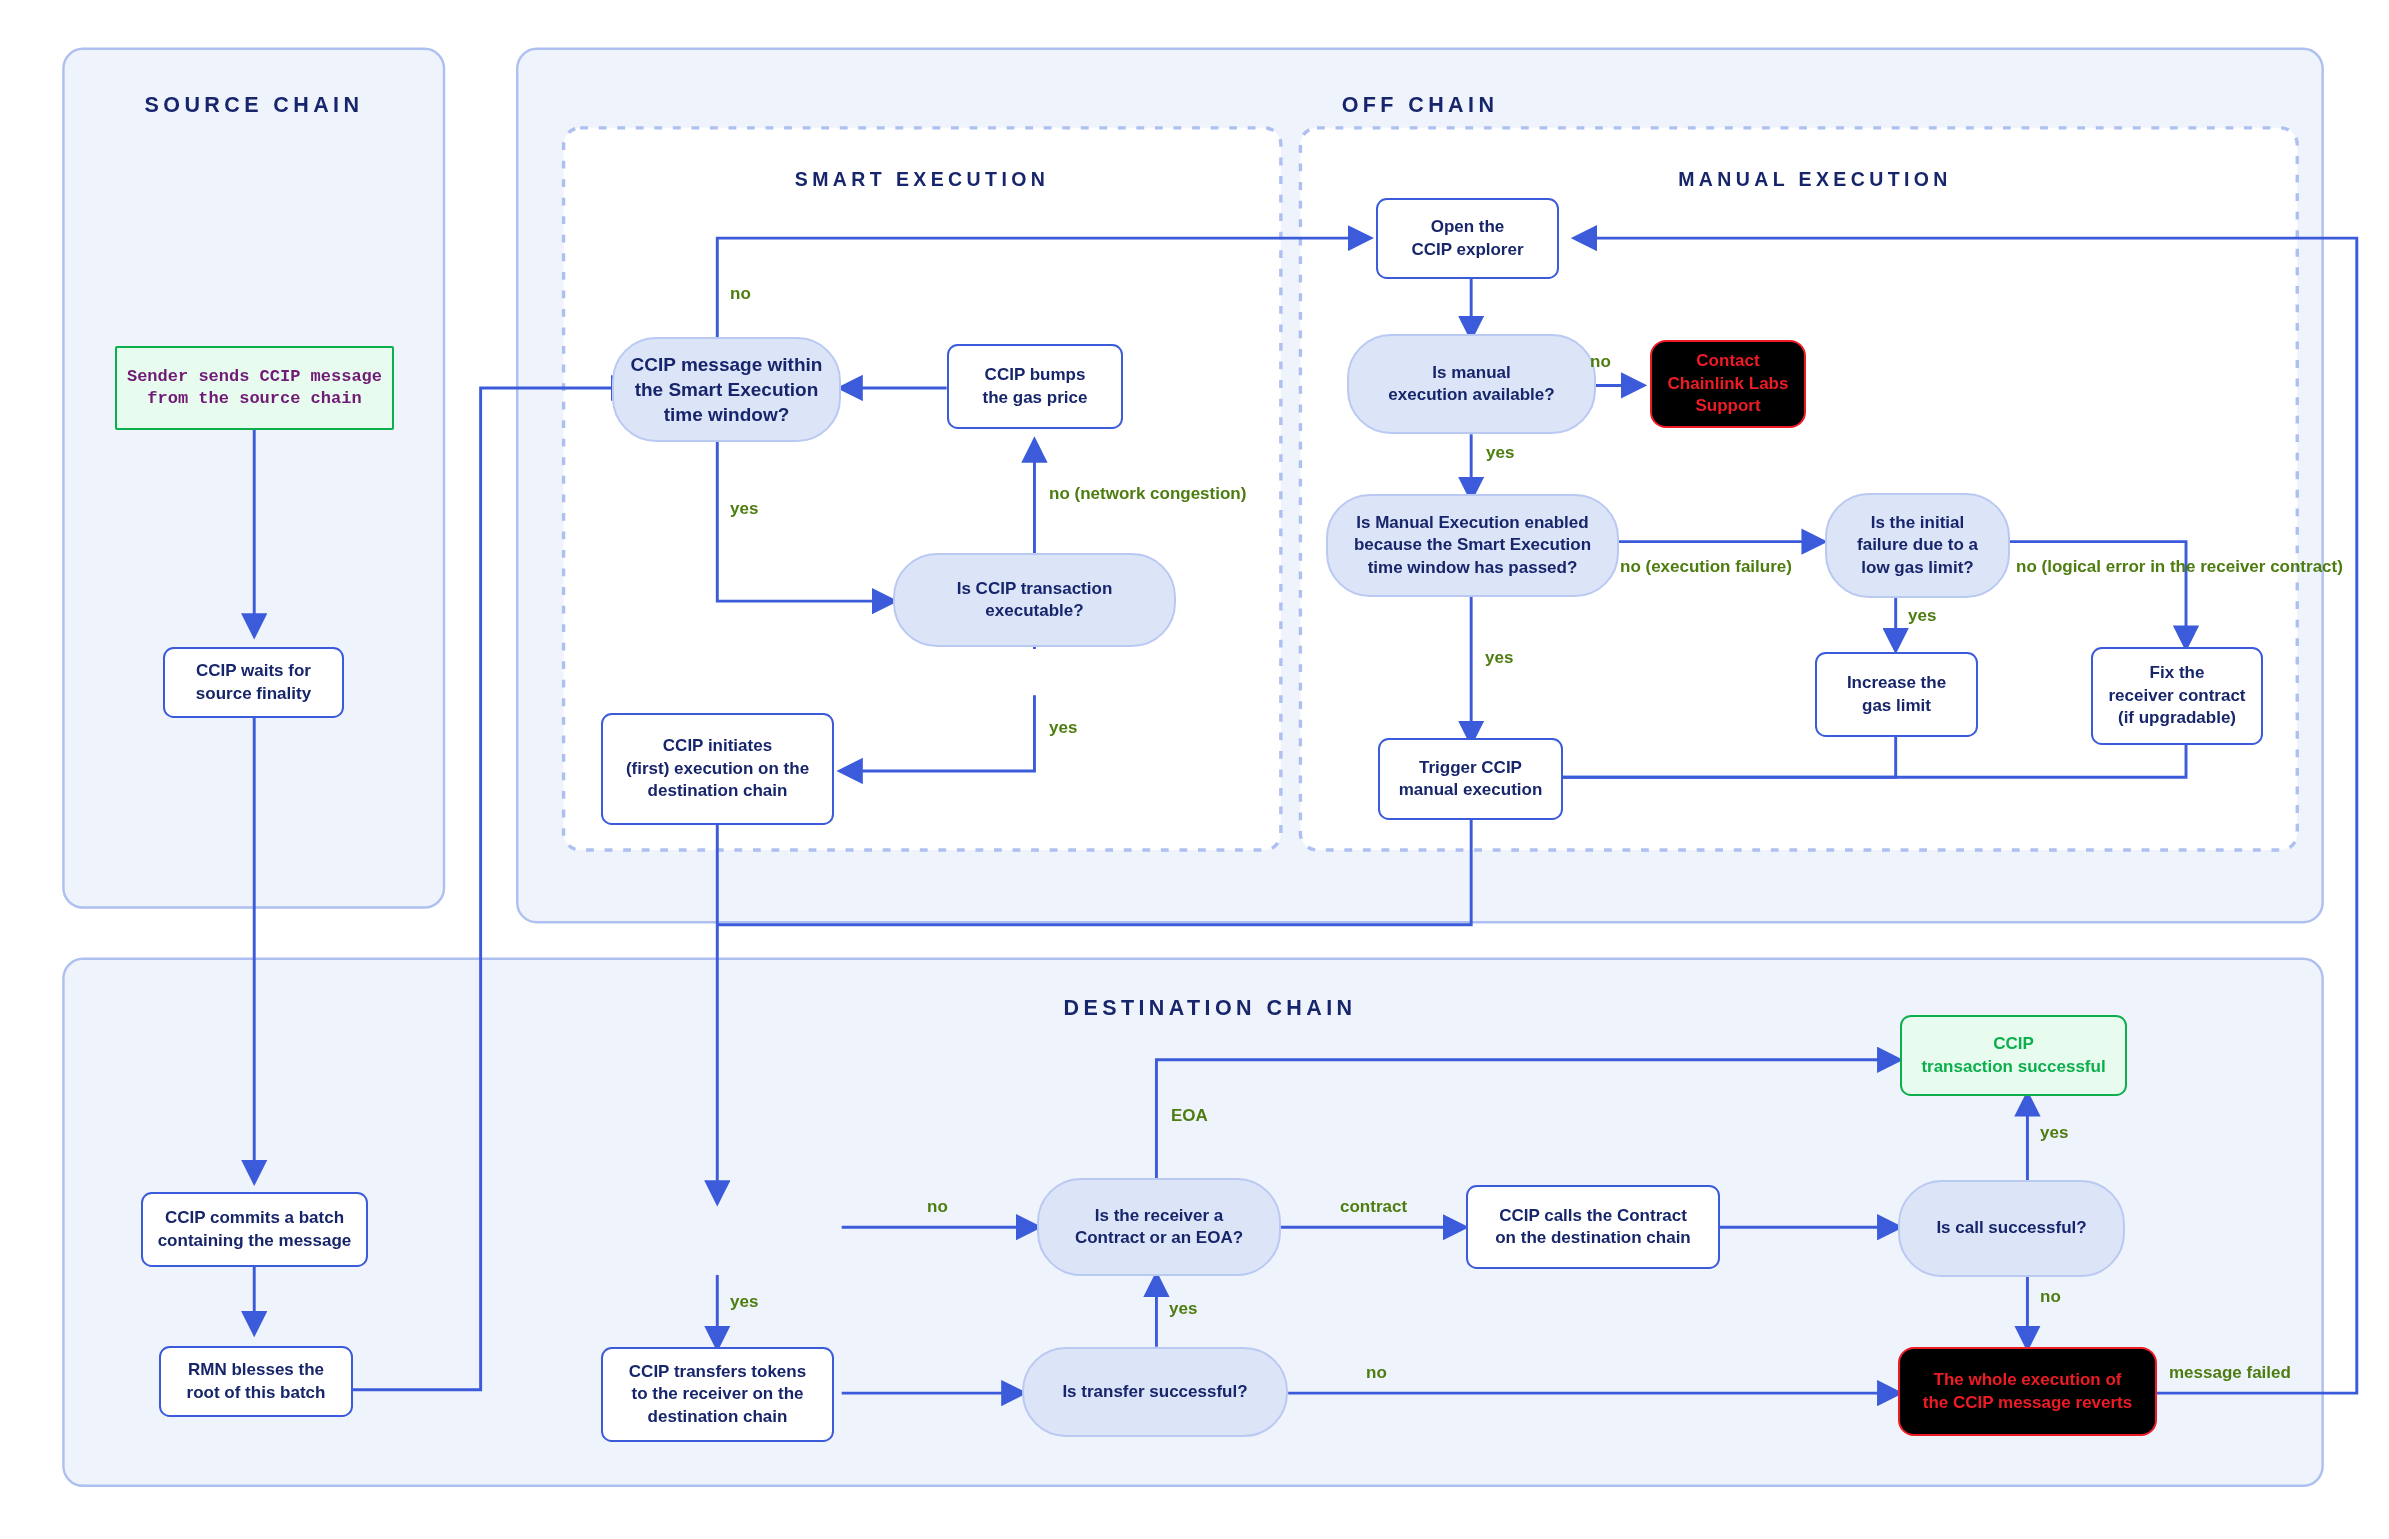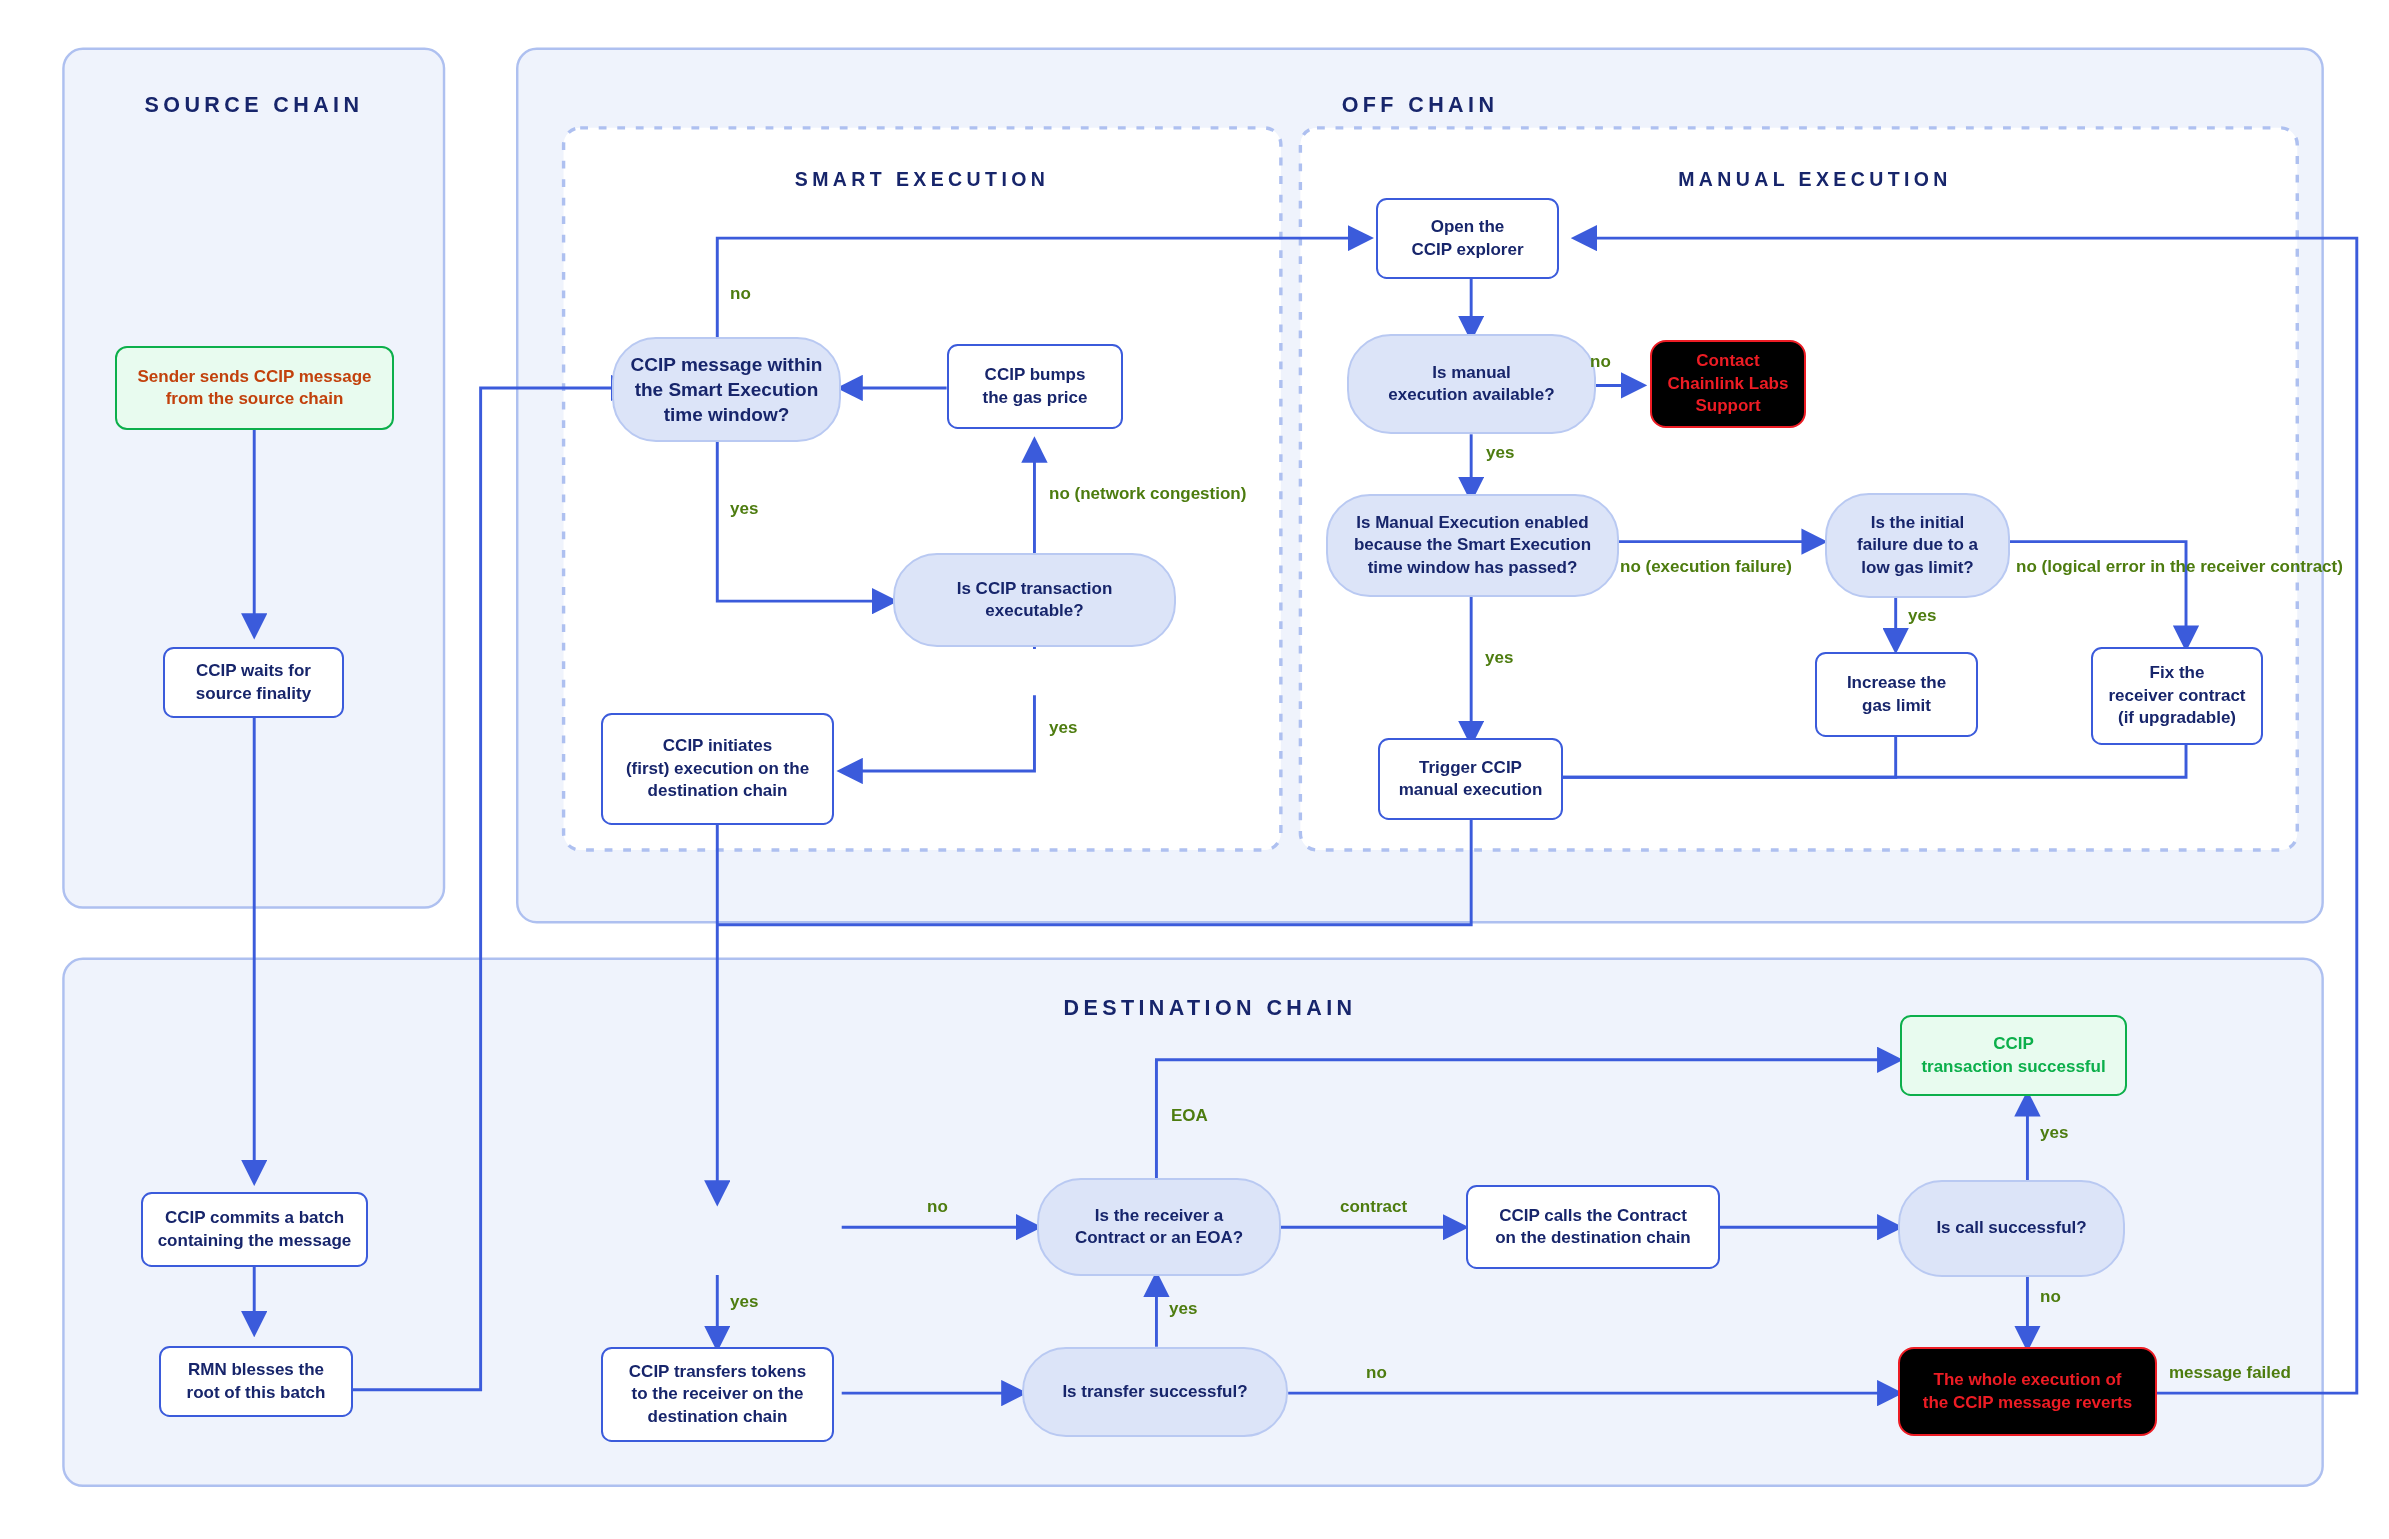--- a/index.html
+++ b/index.html
@@ -11,21 +11,21 @@
     letter-spacing:4.4px;font-size:21.5px;white-space:nowrap;
     transform:translateX(-50%);
   }
   .node{
     position:absolute;box-sizing:border-box;display:flex;
     align-items:center;justify-content:center;text-align:center;
     font-weight:700;line-height:1.32;padding:2.9px 6.8px;
   }
   .n-proc{background:#ffffff;border:2.4px solid #3b5bdb;border-radius:10.7px;color:#17256b;}
   .n-dec{background:#dce4f8;border:2px solid #b9c9f2;border-radius:44px;color:#17256b;}
-  .n-start{background:#e8fbef;border:2.4px solid #0caf4b;border-radius:12px;color:#c2410c;}
+  .n-start{background:#e8fbef;border:2.4px solid #0caf4b;border-radius:2px;color:#701a75;font-family:Liberation Mono, monospace;}
   .n-ok{background:#e8fbef;border:2.4px solid #0caf4b;border-radius:10.7px;color:#0caf4b;}
   .n-err{background:#000000;border:2.4px solid #ed1c24;border-radius:16px;color:#ed1c24;}
   .edge-label{
     position:absolute;color:#4d7c0f;font-weight:700;font-size:17px;
     white-space:nowrap;line-height:1.25;
   }
 </style>
 </head>
 <body>
 

